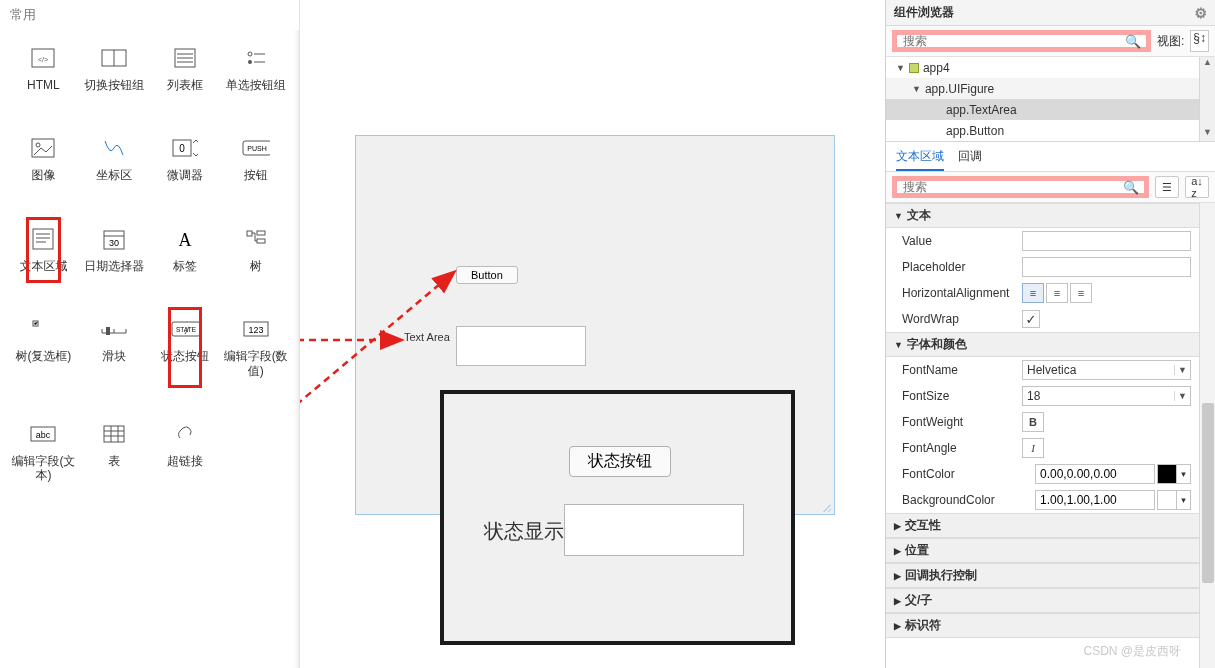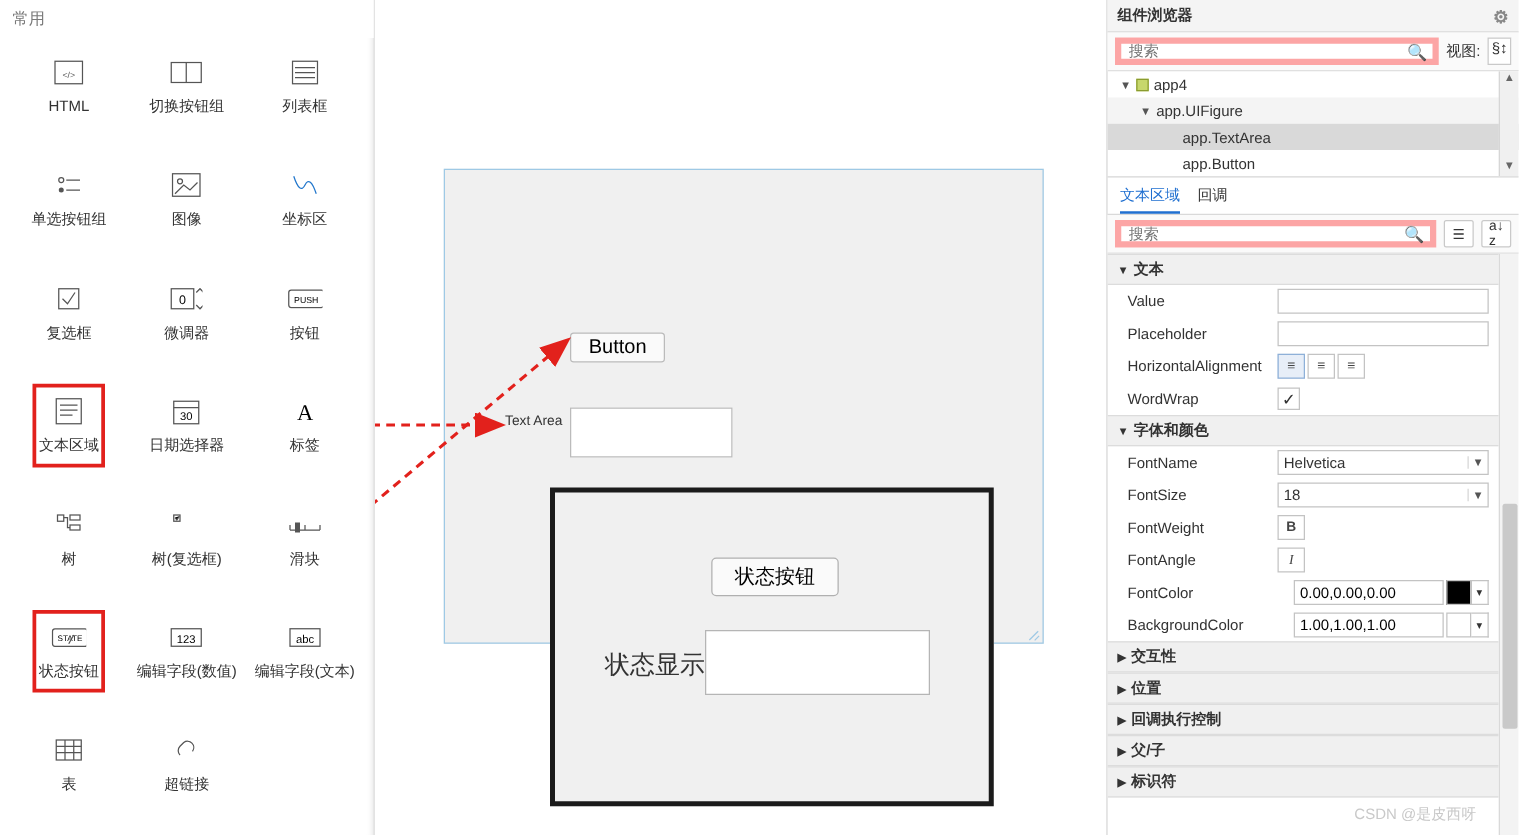--- a/index.html
+++ b/index.html
@@ -28,21 +28,21 @@
     font-size: 13px;
     color: #7a7a7a;
   }
   .palette {
     flex: 1;
     overflow-y: auto;
     box-shadow: inset -6px 0 6px -6px rgba(0,0,0,0.15);
   }
   .palette-grid {
     display: grid;
-    grid-template-columns: repeat(3, 1fr);
+    grid-template-columns: repeat(4, 1fr);
     row-gap: 36px;
     padding: 12px 8px 20px 8px;
   }
   .pal-item {
     position: relative;
     display: flex;
     flex-direction: column;
     align-items: center;
     font-size: 12px;
     color: #333;
@@ -78,21 +78,21 @@
     position: absolute; right: 2px; bottom: 2px; width: 10px; height: 10px;
   }
   .canvas-resize::before, .canvas-resize::after {
     content: ""; position: absolute; background: #9ec9e5; height: 1px; right: 0;
   }
   .canvas-resize::before { width: 10px; bottom: 3px; transform: rotate(-45deg); }
   .canvas-resize::after  { width: 5px;  bottom: 1px; transform: rotate(-45deg); }
 
   .canvas-button {
     position: absolute; left: 100px; top: 130px;
-    font-size: 16px; padding: 2px 14px;
+    font-size: 11px; padding: 2px 14px;
     background: #fafafa; border: 1px solid #bbb; border-radius: 3px;
   }
   .canvas-textarea-label {
     position: absolute; left: 48px; top: 195px; font-size: 11px;
   }
   .canvas-textarea {
     position: absolute; left: 100px; top: 190px; width: 130px; height: 40px;
     background: #fff; border: 1px solid #bbb;
   }
 
@@ -302,29 +302,20 @@
             </span>
             <span class="label">图像</span>
           </div>
           <div class="pal-item">
             <span class="pal-icon">
               <svg width="24" height="20">
                 <path d="M3 3 Q8 18 12 10 Q16 2 21 17" fill="none" stroke="#2277cc" stroke-width="1.5/"></path>
               </svg>
             </span>
             <span class="label">坐标区</span>
-          </div>
-          <div class="pal-item">
-            <span class="pal-icon">
-              <svg width="20" height="20">
-                <rect x="2" y="2" width="16" height="16" fill="none" stroke="#555"></rect>
-                <path d="M5 10 L9 14 L15 5" fill="none" stroke="#555" stroke-width="2/"></path>
-              </svg>
-            </span>
-            <span class="label">复选框</span>
           </div>
           <div class="pal-item">
             <span class="pal-icon">
               <svg width="26" height="18">
                 <rect x="1" y="1" width="18" height="16" fill="none" stroke="#555"></rect>
                 <text x="10" y="13" font-size="10" text-anchor="middle">0</text>
                 <path d="M21 4 L24 1 L27 4 M21 14 L24 17 L27 14" fill="none" stroke="#555"></path>
               </svg>
             </span>
             <span class="label">微调器</span>

